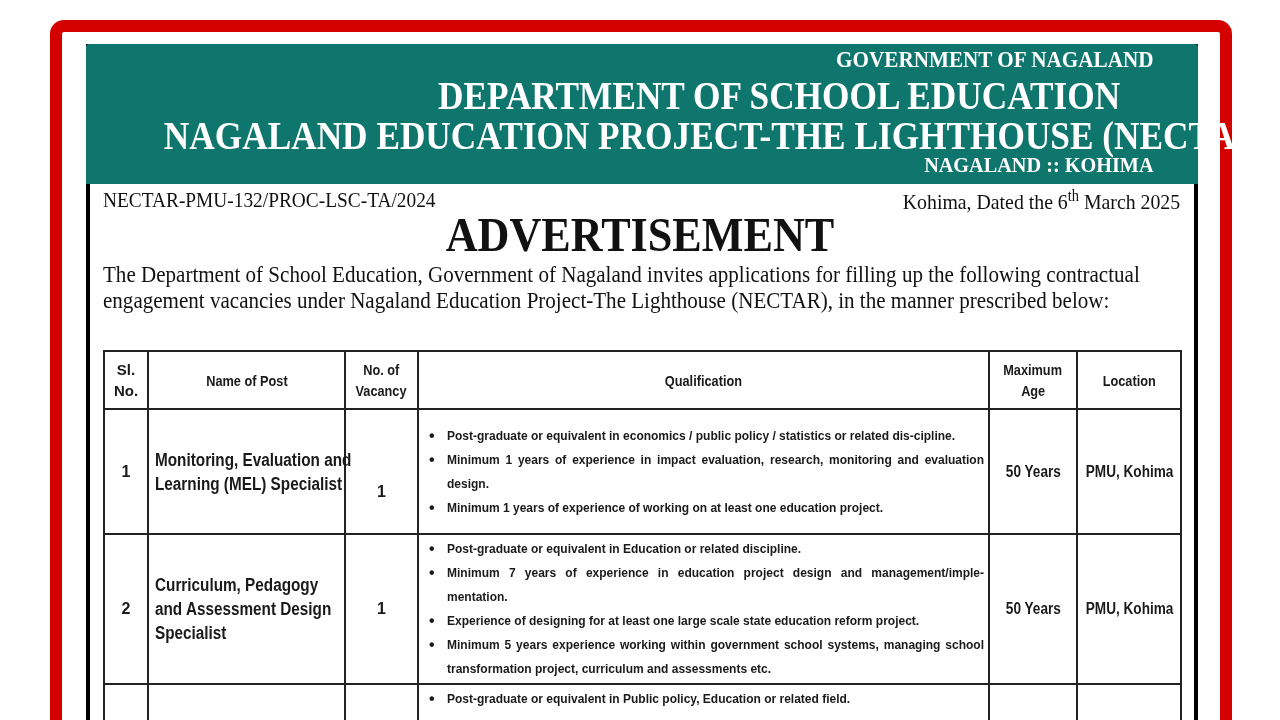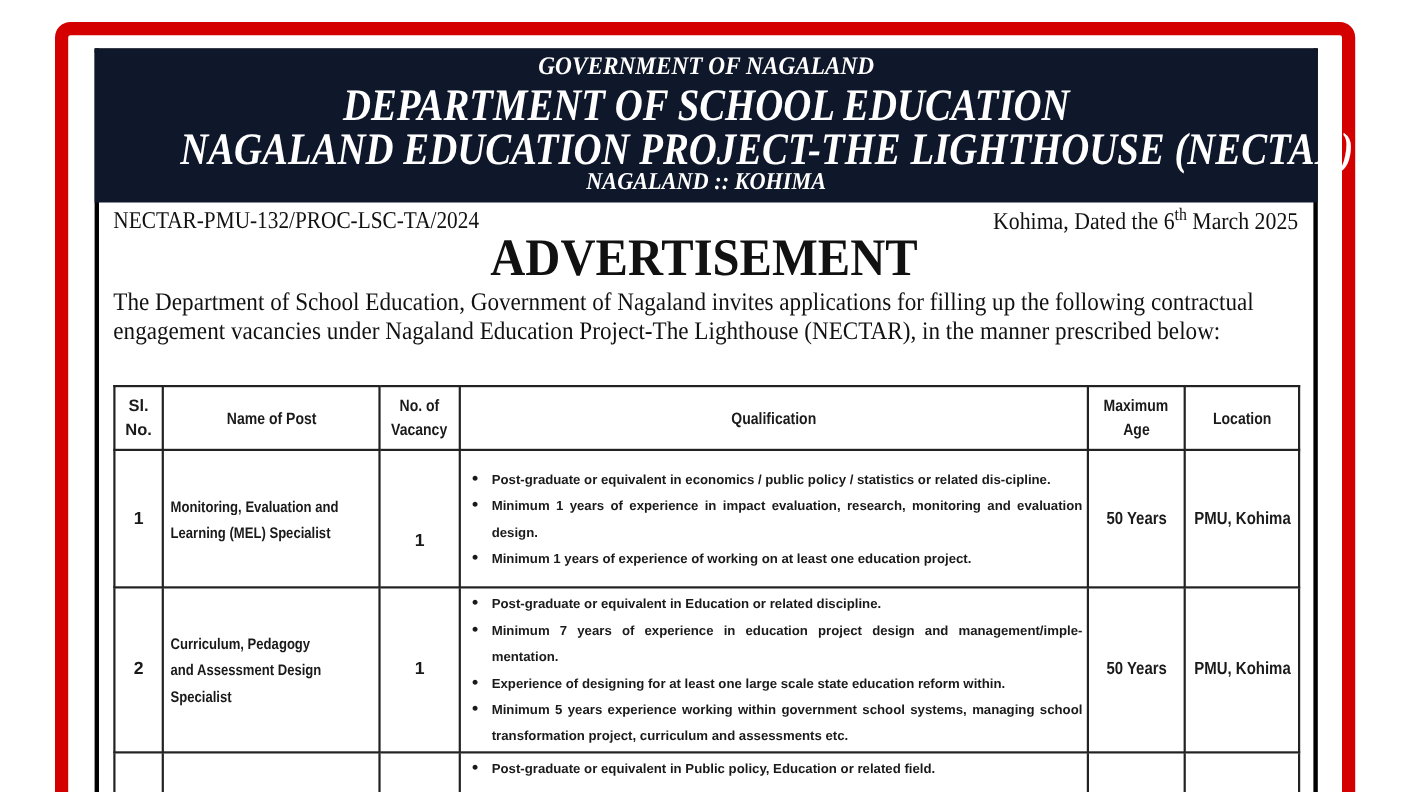--- a/index.html
+++ b/index.html
@@ -13,42 +13,42 @@
     border:12px solid #d40000; border-radius:14px; box-sizing:border-box;
     background:#fff;
   }
   .doc {
     position:absolute; left:86px; top:44px; width:1112px; height:720px;
     border:4px solid #000; border-bottom:none; box-sizing:border-box;
     background:#fff;
   }
   .banner {
     position:absolute; left:86px; top:44px; width:1112px; height:140px;
-    background:#0f172a; color:#fff; text-align:center; border-radius:3px 3px 0 0;font-style:italic;
+    background:#0f766e; color:#fff; text-align:right; border-radius:3px 3px 0 0;
   }
   .banner .l1 { position:absolute; top:3px; left:0; right:0; font-size:23px; font-weight:bold; transform:scaleX(0.92); letter-spacing:0px; }
   .banner .l2 { position:absolute; top:27px; left:0; right:0; font-size:41px; font-weight:bold; transform:scaleX(0.86); }
   .banner .l3 { position:absolute; top:67px; left:0; right:0; font-size:41px; font-weight:bold; transform:scaleX(0.86); white-space:nowrap; }
   .banner .l4 { position:absolute; top:108px; left:0; right:0; font-size:22px; font-weight:bold; transform:scaleX(0.92); }
 
   .ref { position:absolute; left:103px; top:187px; font-size:22px; color:#111; transform-origin:left; transform:scaleX(0.88); white-space:nowrap; }
   .date { position:absolute; right:100px; top:187px; font-size:22px; color:#111; transform-origin:right; transform:scaleX(0.9); white-space:nowrap; }
   .date sup { font-size:16px; }
   .title { position:absolute; left:0; right:0; top:207px; text-align:center; font-size:48px; font-weight:bold; color:#111; transform:scaleX(0.92); }
   .intro { position:absolute; left:103px; top:262px; width:1180px; font-size:23px; line-height:26px; color:#111; transform-origin:left top; transform:scaleX(0.915); }
 
   table.posts {
     position:absolute; left:103px; top:350px; width:1077px;
     border-collapse:collapse; table-layout:fixed;
     font-family:"Liberation Sans", sans-serif; color:#1a1a1a;
   }
   table.posts th, table.posts td { border:2px solid #222; padding:0; vertical-align:middle; }
   table.posts th { height:56px; font-size:15px; font-weight:bold; text-align:center; line-height:21px; }
   table.posts td.c { text-align:center; font-size:16px; font-weight:bold; }
-  table.posts td.name { font-size:14px; font-weight:bold; padding-left:6px; line-height:24px; }
+  table.posts td.name { font-size:18px; font-weight:bold; padding-left:6px; line-height:24px; }
   table.posts td.qual { padding:2px 4px 2px 6px; }
   table.posts td.qual ul { margin:0; padding:0 0 0 22px; list-style:none; }
   table.posts td.qual li { position:relative; font-size:12px; font-weight:bold; line-height:24px; text-align:justify; }
   table.posts td.qual li::before { content:"•"; position:absolute; left:-18px; top:0; font-size:16px; }
   .narrow { display:inline-block; transform-origin:left; transform:scaleX(0.85); white-space:nowrap; }
   .narrowc { display:inline-block; transform:scaleX(0.85); white-space:nowrap; }
 </style>
 </head>
 <body>
 
@@ -103,21 +103,21 @@
       <td class="c"><span class="narrowc">PMU, Kohima</span></td>
     </tr>
     <tr style="height:150px">
       <td class="c">2</td>
       <td class="name"><span class="narrow">Curriculum, Pedagogy</span><br><span class="narrow">and Assessment Design</span><br><span class="narrow">Specialist</span></td>
       <td class="c">1</td>
       <td class="qual">
         <ul>
           <li>Post-graduate or equivalent in Education or related discipline.</li>
           <li>Minimum 7 years of experience in education project design and management/imple-mentation.</li>
-          <li>Experience of designing for at least one large scale state education reform within.</li>
+          <li>Experience of designing for at least one large scale state education reform project.</li>
           <li>Minimum 5 years experience working within government school systems, managing school transformation project, curriculum and assessments etc.</li>
         </ul>
       </td>
       <td class="c"><span class="narrowc">50 Years</span></td>
       <td class="c"><span class="narrowc">PMU, Kohima</span></td>
     </tr>
     <tr style="height:80px">
       <td class="c"></td>
       <td class="name"></td>
       <td class="c"></td>

